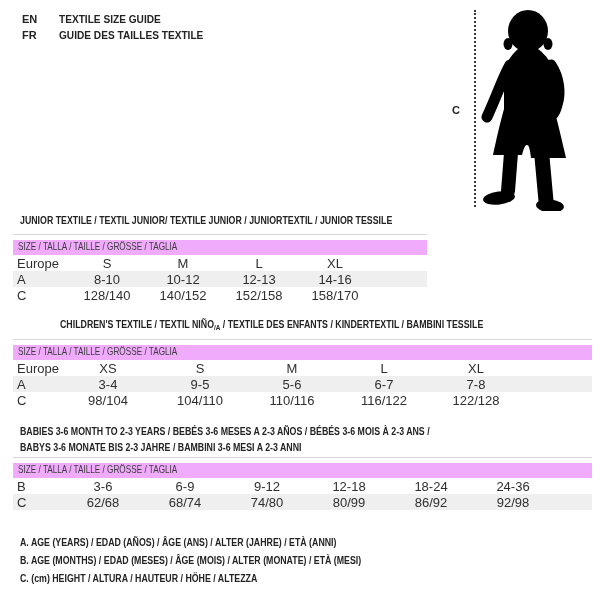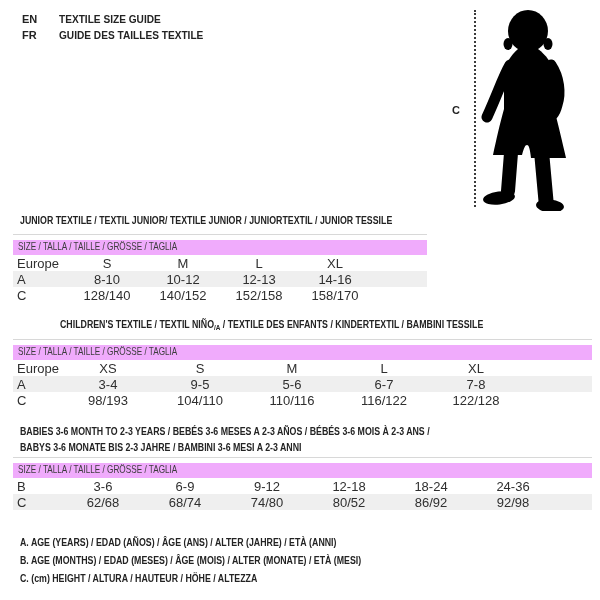--- a/index.html
+++ b/index.html
@@ -129,21 +129,21 @@
     <div class="trow alt">
       <div class="cell lbl t2l">A</div>
       <div class="cell t2c">3-4</div>
       <div class="cell t2c">9-5</div>
       <div class="cell t2c">5-6</div>
       <div class="cell t2c">6-7</div>
       <div class="cell t2c">7-8</div>
     </div>
     <div class="trow">
       <div class="cell lbl t2l">C</div>
-      <div class="cell t2c">98/193</div>
+      <div class="cell t2c">98/104</div>
       <div class="cell t2c">104/110</div>
       <div class="cell t2c">110/116</div>
       <div class="cell t2c">116/122</div>
       <div class="cell t2c">122/128</div>
     </div>
   </div>
 
   <div id="s3-title" class="sec-title">
     <span class="cond">BABIES 3-6 MONTH TO 2-3 YEARS / BEBÉS 3-6 MESES A 2-3 AÑOS / BÉBÉS 3-6 MOIS À 2-3 ANS /</span><br>
     <span class="cond">BABYS 3-6 MONATE BIS 2-3 JAHRE / BAMBINI 3-6 MESI A 2-3 ANNI</span>
@@ -160,21 +160,21 @@
       <div class="cell t3c">9-12</div>
       <div class="cell t3c">12-18</div>
       <div class="cell t3c">18-24</div>
       <div class="cell t3c">24-36</div>
     </div>
     <div class="trow alt">
       <div class="cell lbl t3l">C</div>
       <div class="cell t3c">62/68</div>
       <div class="cell t3c">68/74</div>
       <div class="cell t3c">74/80</div>
-      <div class="cell t3c">80/52</div>
+      <div class="cell t3c">80/99</div>
       <div class="cell t3c">86/92</div>
       <div class="cell t3c">92/98</div>
     </div>
   </div>
 
   <div class="footer">
     <div class="footer-line"><span class="cond">A. AGE (YEARS) / EDAD (AÑOS) / ÂGE (ANS) / ALTER (JAHRE) / ETÀ (ANNI)</span></div>
     <div class="footer-line"><span class="cond">B. AGE (MONTHS) / EDAD (MESES) / ÂGE (MOIS) / ALTER (MONATE) / ETÀ (MESI)</span></div>
     <div class="footer-line"><span class="cond">C. (cm) HEIGHT / ALTURA / HAUTEUR / HÖHE / ALTEZZA</span></div>
   </div>

